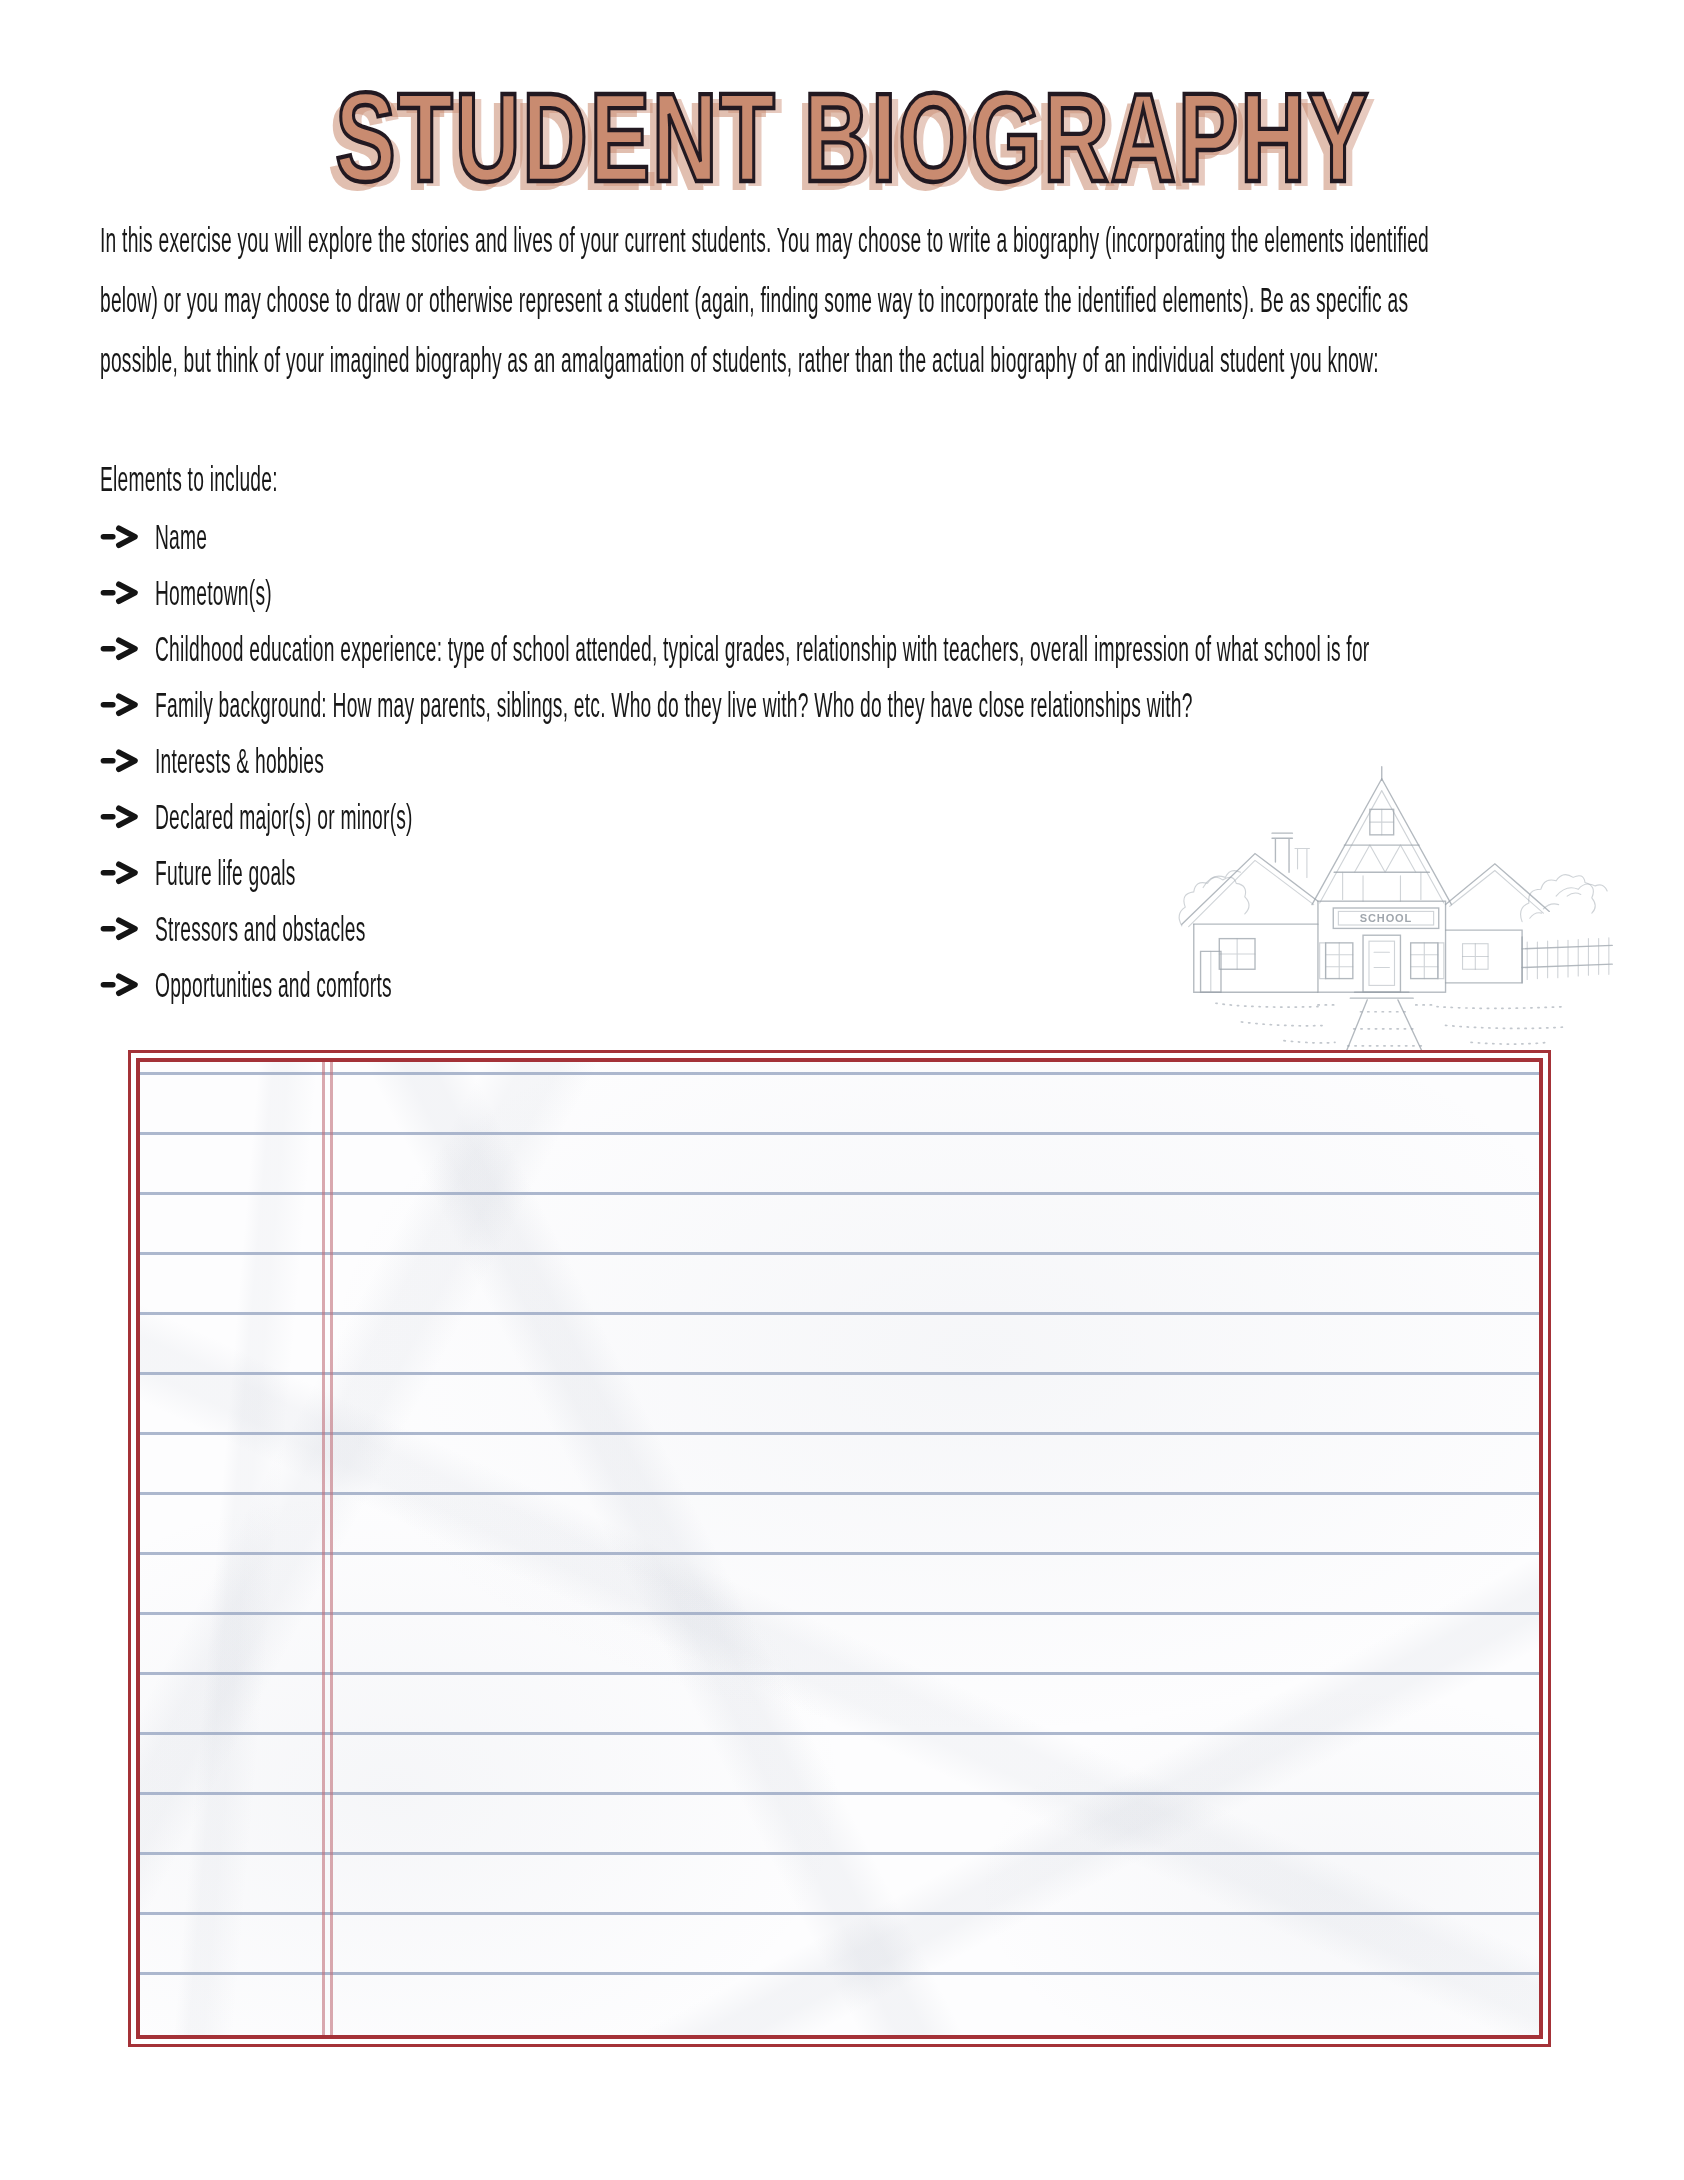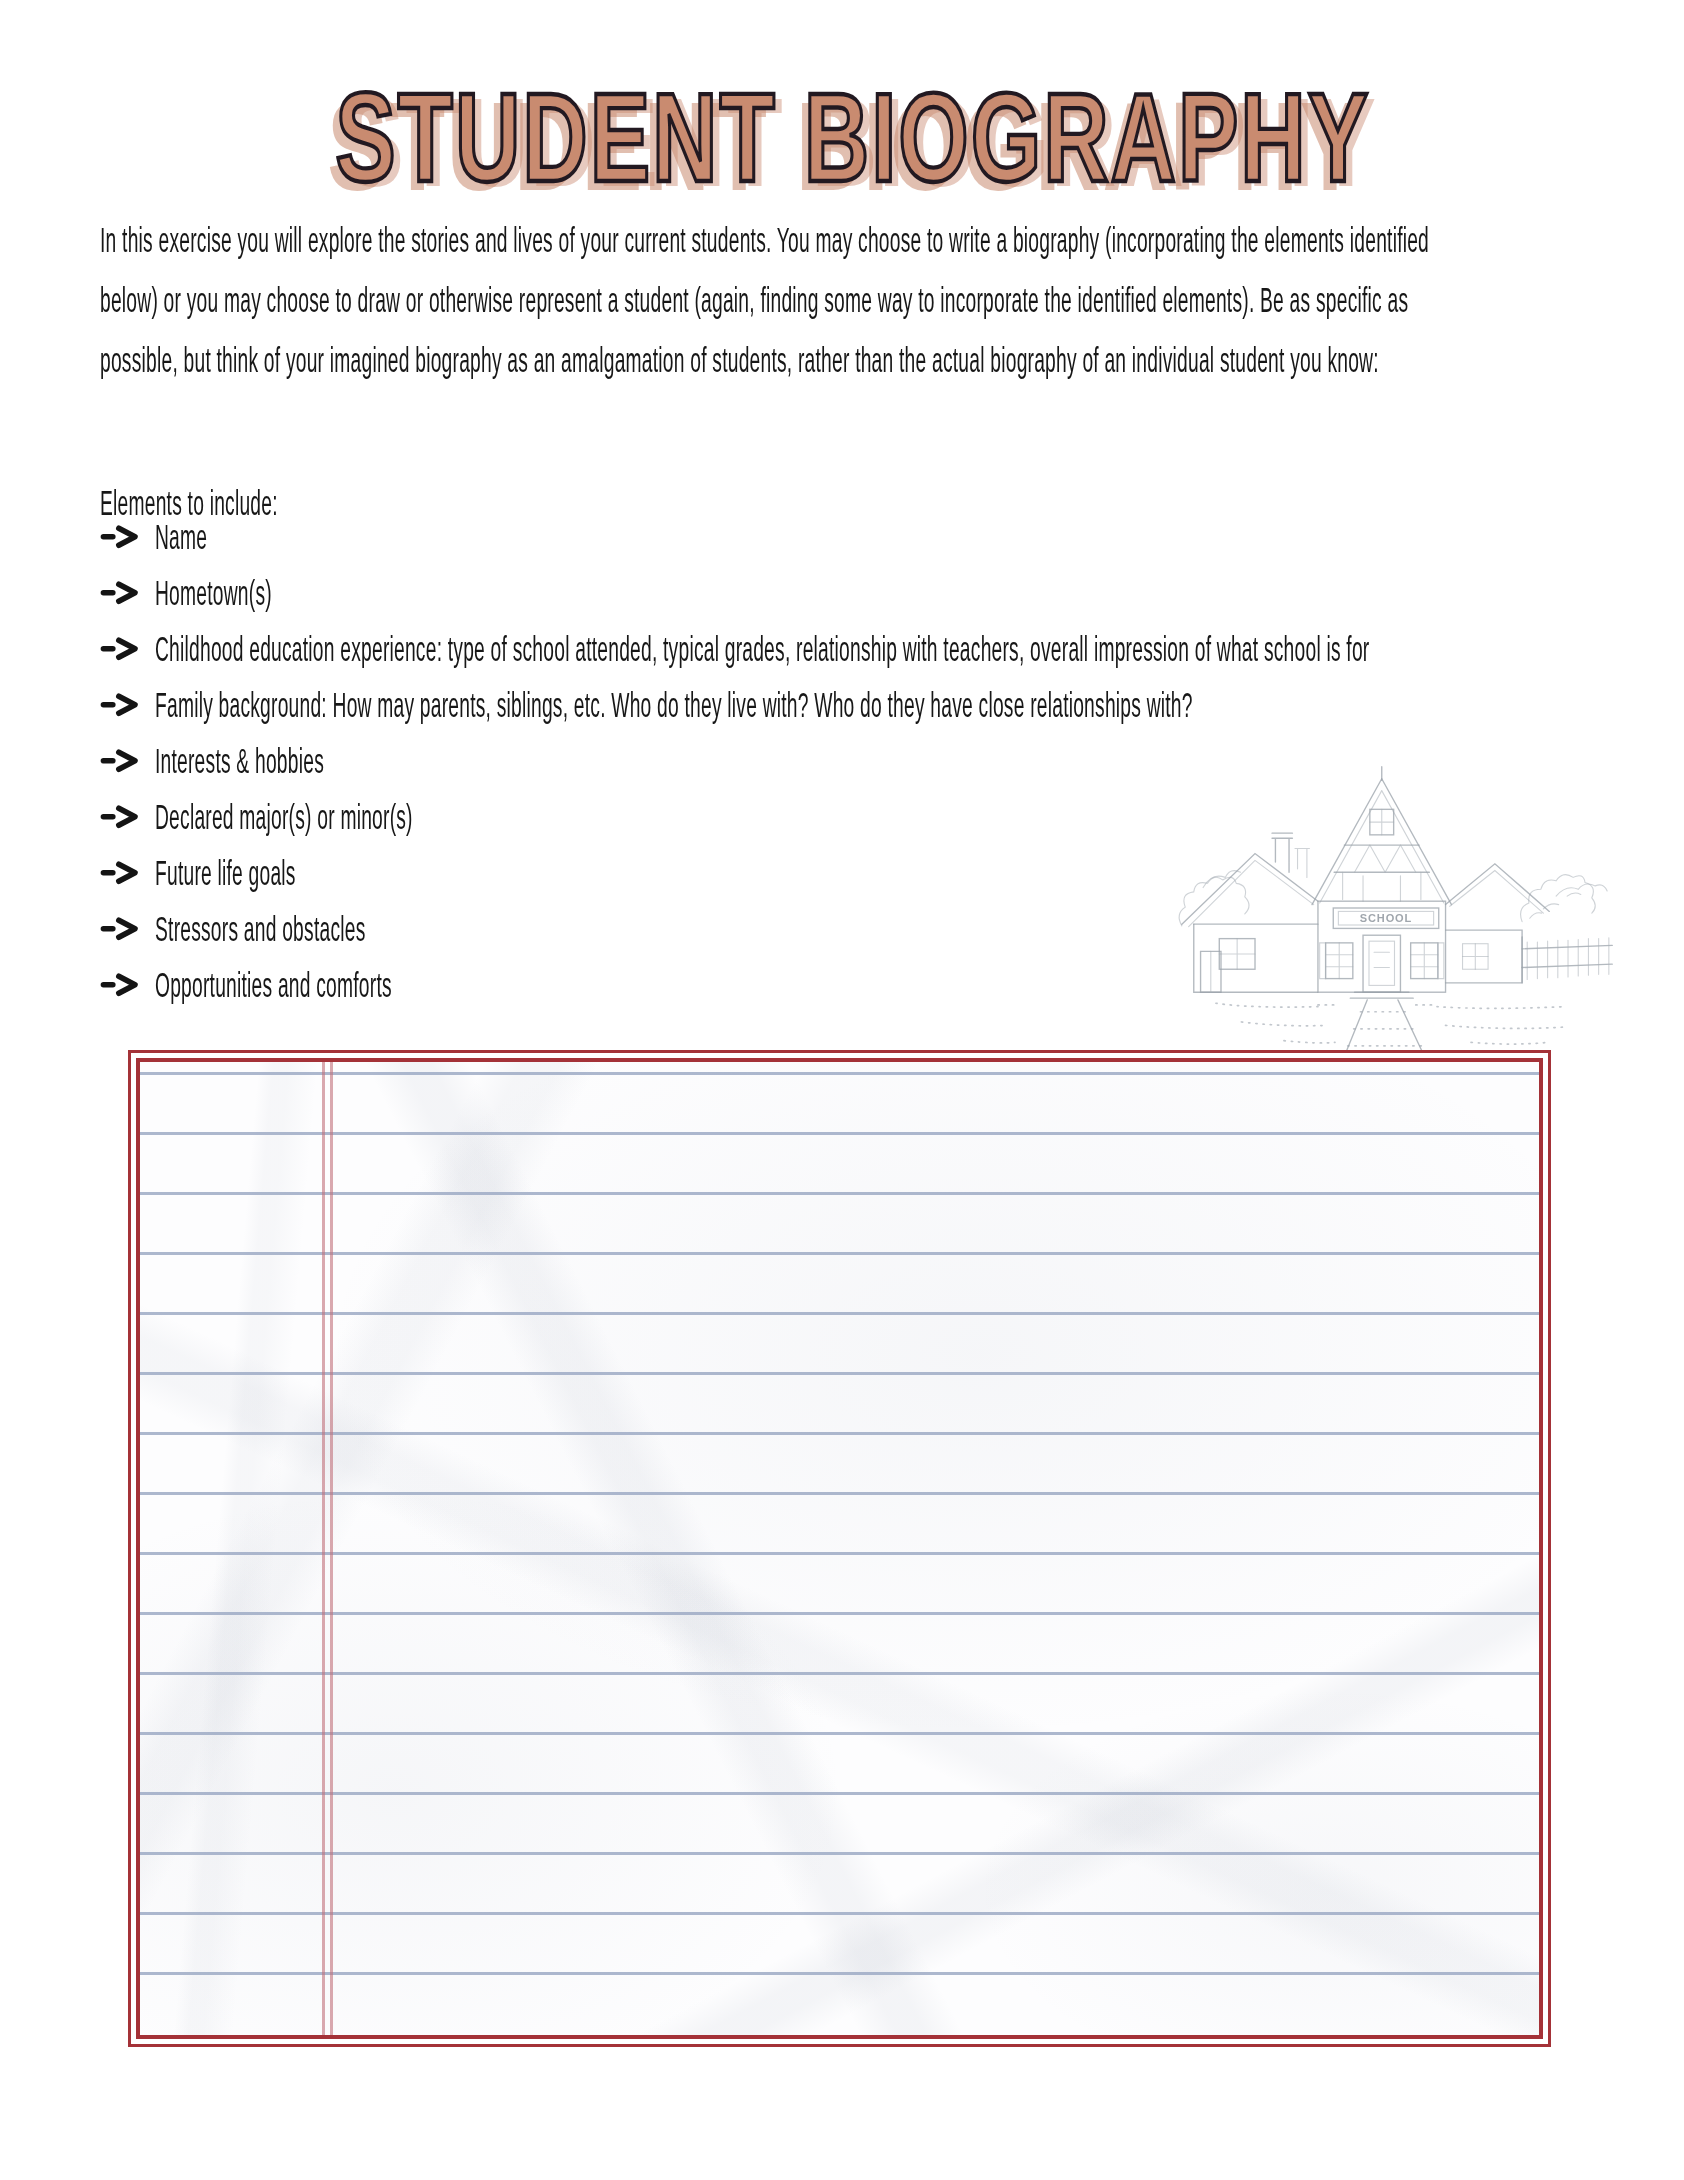--- a/index.html
+++ b/index.html
@@ -24,21 +24,21 @@
     display:inline-block; white-space:nowrap;
     transform:scaleX(0.55); transform-origin:0 50%;
     font-size:35px; letter-spacing:0.4px; font-weight:400; color:#171717;
   }
 
   
   .intro { position:absolute; left:100px; top:210px; }
   .intro .line { height:60px; line-height:60px; }
 
   
-  .elements-heading { position:absolute; left:100px; top:455px; height:48px; line-height:48px;margin-top:24px; }
+  .elements-heading { position:absolute; left:100px; top:455px; height:48px; line-height:48px; }
   .elements-list { position:absolute; left:100px; top:509px; margin:0; padding:0; list-style:none; }
   .elements-list li { display:flex; align-items:center; height:56px; gap:13.6px; }
   .arrow-icon { flex:0 0 auto; width:41px; height:25.6px; }
   .arrow-icon path { stroke:#141414; stroke-width:6.5; fill:none; stroke-linecap:round; stroke-linejoin:round; }
 
   
   .school { position:absolute; left:1156px; top:760px; width:460px; height:296px; }
   .school svg { width:100%; height:100%; }
   .sk { stroke:#99a1aa; stroke-opacity:0.75; fill:none; stroke-width:1.6; stroke-linecap:round; }
   .sk-light { stroke:#a7aeb6; stroke-opacity:0.55; fill:none; stroke-width:1.3; stroke-linecap:round; }

